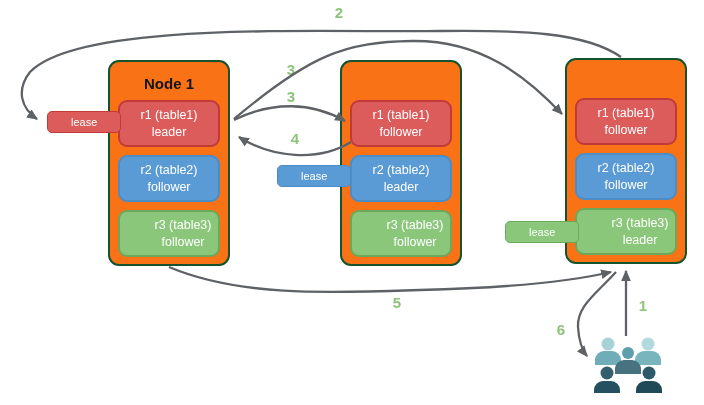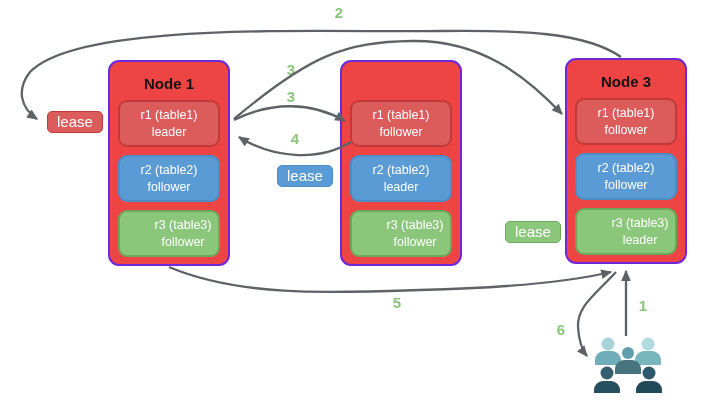--- a/index.html
+++ b/index.html
@@ -2,39 +2,39 @@
 <html><head>
 <meta charset="utf-8">
 <style>
   html,body{margin:0;padding:0;background:#ffffff;}
   .canvas{
     position:relative;width:704px;height:405px;background:#ffffff;overflow:hidden;
     font-family:"Liberation Sans",sans-serif;
   }
   svg.overlay{position:absolute;left:0;top:0;width:704px;height:405px;pointer-events:none;}
   .node{
-    position:absolute;width:122px;height:206px;background:#ef4444;
-    border:2px solid #6d28d9;border-radius:11px;box-sizing:border-box;
+    position:absolute;width:122px;height:206px;background:#f97316;
+    border:2px solid #14532d;border-radius:11px;box-sizing:border-box;
   }
   .node-1{left:108px;top:60px;}
   .node-2{left:340px;top:60px;}
   .node-3{left:565px;top:58px;}
   .node-title{margin-top:13px;text-align:center;font-size:15px;font-weight:700;color:#141414;}
   .replica{
     position:absolute;left:8px;right:8px;height:47px;border-radius:9px;box-sizing:border-box;
     color:#ffffff;font-size:12.5px;line-height:1.32;text-align:center;
     display:flex;flex-direction:column;align-items:center;justify-content:center;
   }
   .row0{top:38px;}.row1{top:93px;}.row2{top:148px;}
   .red{background:#dc5b5b;border:2px solid #c13a3a;text-align:center;}
   .blue{background:#5b9bd5;border:2px solid #4c8dc6;}
   .green{background:#8bc77b;border:2px solid #6ca75a;padding-left:28px;}
   .lease{
-    position:absolute;color:#ffffff;font-size:15px;line-height:18px;
-    padding:1px 9px;border-radius:5px;box-sizing:border-box;
+    position:absolute;color:#ffffff;font-size:11px;line-height:18px;
+    padding:1px 23px;border-radius:5px;box-sizing:border-box;
   }
   .lease-red{left:47px;top:111px;background:#dc5b5b;border:1.5px solid #c13a3a;}
   .lease-blue{left:277px;top:165px;background:#5b9bd5;border:1.5px solid #4c8dc6;}
   .lease-green{left:505px;top:221px;background:#8bc77b;border:1.5px solid #6ca75a;}
   .step{
     position:absolute;transform:translateX(-50%);
     font-size:15px;font-weight:700;color:#8bc47a;
   }
   .step-1{left:643px;top:297px;}
   .step-2{left:339px;top:4px;}
@@ -74,21 +74,20 @@
       <div>r2 (table2)</div>
       <div>leader</div>
     </div>
     <div class="replica green row2">
       <div>r3 (table3)</div>
       <div>follower</div>
     </div>
   </div>
 
   <div class="node node-3">
-    <div class="node-title">Node 3</div>
     <div class="replica red row0">
       <div>r1 (table1)</div>
       <div>follower</div>
     </div>
     <div class="replica blue row1">
       <div>r2 (table2)</div>
       <div>follower</div>
     </div>
     <div class="replica green row2">
       <div>r3 (table3)</div>

